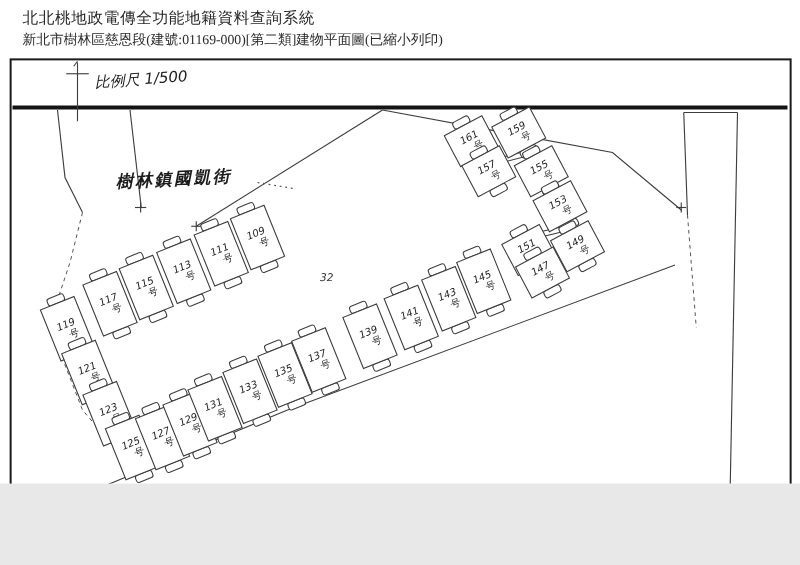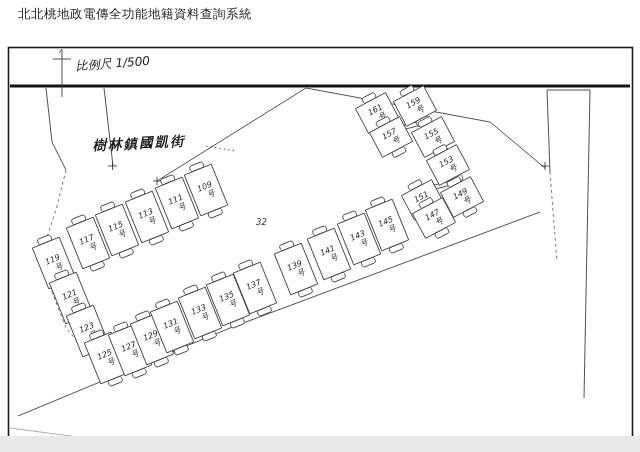--- a/index.html
+++ b/index.html
@@ -1,16 +1,16 @@
 <!DOCTYPE html>
 <html><head>
 <meta charset="utf-8">
 <style>
   html,body{margin:0;padding:0;background:#e8e8e8;}
-  .page{position:relative;width:640px;height:436px;background:#ffffff;overflow:hidden;
+  .page{position:relative;width:640px;height:387px;background:#ffffff;overflow:hidden;
         font-family:"Liberation Serif", serif;color:#1f1f1f;}
   .sys-title{position:absolute;left:18px;top:6px;font-size:12.5px;letter-spacing:.5px;color:#262626;}
   .query-date{position:absolute;left:366px;top:10px;font-size:9px;color:#333;white-space:nowrap;}
   .doc-title{position:absolute;left:18px;top:24px;font-size:11px;color:#2a2a2a;}
   svg{position:absolute;left:0;top:0;}
   .ink{stroke:#3d3d3d;stroke-width:.9;fill:none;}
   .thick{stroke:#141414;stroke-width:3.2;fill:none;}
   .frame{stroke:#1a1a1a;stroke-width:1.6;fill:none;}
   .dash{stroke:#555;stroke-width:.8;fill:none;stroke-dasharray:3 3;}
   .dots{stroke:#555;stroke-width:1;fill:none;stroke-dasharray:1.5 3;}
@@ -20,20 +20,21 @@
   .hand{font:italic 12px "DejaVu Sans",sans-serif;fill:#222;}
   .street{font:italic bold 13.5px "Liberation Serif",serif;fill:#1c1c1c;letter-spacing:2px;}
   .lot{font:italic 8.5px "DejaVu Sans",sans-serif;fill:#333;}
 </style>
 </head>
 <body>
 
 <div class="page">
 
   <div class="sys-title">北北桃地政電傳全功能地籍資料查詢系統</div>
+  <div class="doc-title">新北市樹林區慈恩段(建號:01169-000)[第二類]建物平面圖(已縮小列印)</div>
 
   <svg width="640" height="452" viewBox="0 0 640 452">
 
     <rect class="frame" x="8.5" y="47.5" width="624" height="396"></rect>
 
     <line class="thick" x1="10" y1="86" x2="630" y2="86"></line>
 
     <g>
       <line class="ink" x1="62" y1="50" x2="62" y2="97"></line>
       <line class="ink" x1="53" y1="59" x2="71" y2="59"></line>

